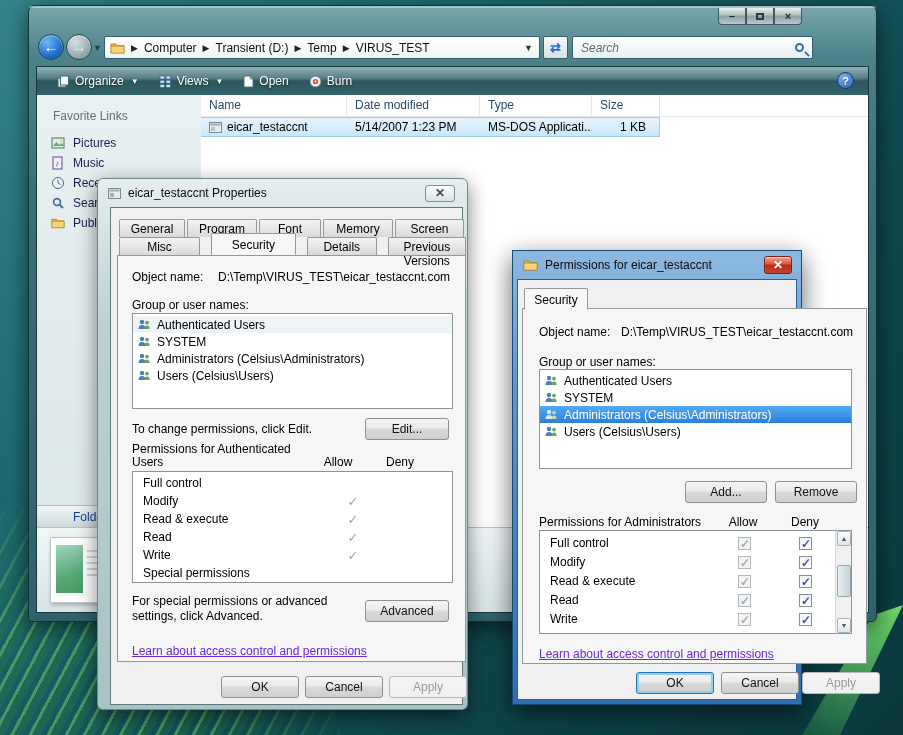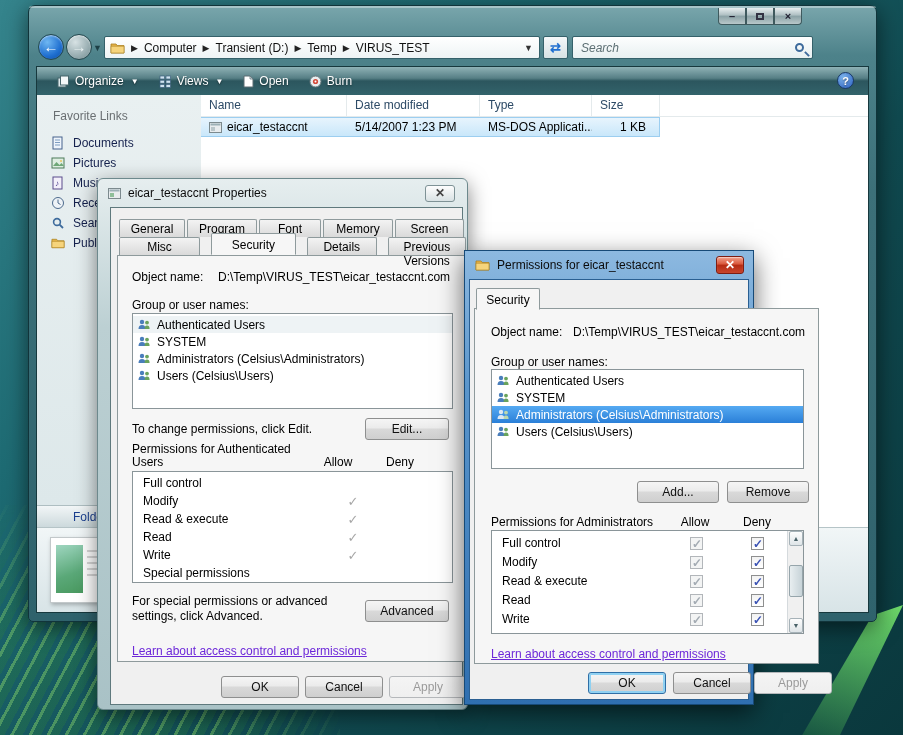--- a/index.html
+++ b/index.html
@@ -124,21 +124,21 @@
   .perm-hdr2 { position:absolute; left:14px; top:199px; }
   .col-allow { position:absolute; width:44px; text-align:center; }
   .col-deny  { position:absolute; width:44px; text-align:center; }
   .props .permlist { left:14px; top:215px; width:321px; height:112px; padding-top:3px; }
   .pl-row { position:relative; height:18px; padding-left:10px; line-height:17px; }
   .pl-allow { position:absolute; left:198px; width:44px; text-align:center; top:0; }
   .adv-hint { position:absolute; left:14px; top:338px; width:225px; line-height:15px; }
   .props .link { left:14px; top:388px; }
 
   
-  .perms { position:absolute; left:464px; top:250px; width:290px; height:455px; z-index:30;
+  .perms { position:absolute; left:512px; top:250px; width:290px; height:455px; z-index:30;
            background:linear-gradient(180deg,#8db9e0 0%,#5b96cc 30%,#2f6fb0 100%); border:1px solid #174a77; border-radius:0;
            box-shadow:0 8px 24px rgba(0,0,0,.6); }
   .perms-close { position:absolute; top:5px; right:9px; width:28px; height:18px; border:1px solid #7e1d12; border-radius:3px;
                  background:linear-gradient(180deg,#f2a18c,#d9563a 45%,#b52a12 50%,#c8452c); color:#fff; font-weight:bold;
                  text-align:center; line-height:16px; box-shadow:inset 0 1px 1px rgba(255,255,255,.5); }
   .perms-body { position:absolute; left:4px; right:4px; top:28px; bottom:4px; background:#f0f0f0; border:1px solid #2a5f92; }
   .perms .tab { position:absolute; left:6px; top:8px; width:64px; z-index:2; }
   .perms .page { left:4px; top:28px; width:345px; height:356px; }
   .perms .obj-label { top:16px; left:16px; }
   .perms .obj-value { top:16px; left:98px; }
@@ -247,33 +247,20 @@
         <span>Burn</span>
       </div>
       <div class="help-btn">?</div>
     </div>
 
     <div class="sidebar">
       <div class="sb-header">Favorite Links</div>
       <div class="sb-item">
         <span>
             <svg width="14" height="14" viewBox="0 0 14 14">
-              <rect x="2" y="1" width="9" height="12" fill="#eef4fb" stroke="#46628c"></rect>
-              <g stroke="#7d9cc0">
-                <line x1="4" y1="4" x2="9" y2="4"></line>
-                <line x1="4" y1="6.5" x2="9" y2="6.5"></line>
-                <line x1="4" y1="9" x2="9" y2="9"></line>
-              </g>
-            </svg>
-          </span>
-        <span>Documents</span>
-      </div>
-      <div class="sb-item">
-        <span>
-            <svg width="14" height="14" viewBox="0 0 14 14">
               <rect x="1" y="2" width="12" height="10" fill="#dfeee2" stroke="#4c7a58"></rect>
               <path d="M2 10 l3.5-4 3 3 2-2 2.5 3 z" fill="#6fa878"></path>
               <circle cx="10" cy="5" r="1.1" fill="#e8c86a"></circle>
             </svg>
           </span>
         <span>Pictures</span>
       </div>
       <div class="sb-item">
         <span>
             <svg width="14" height="14" viewBox="0 0 14 14">

